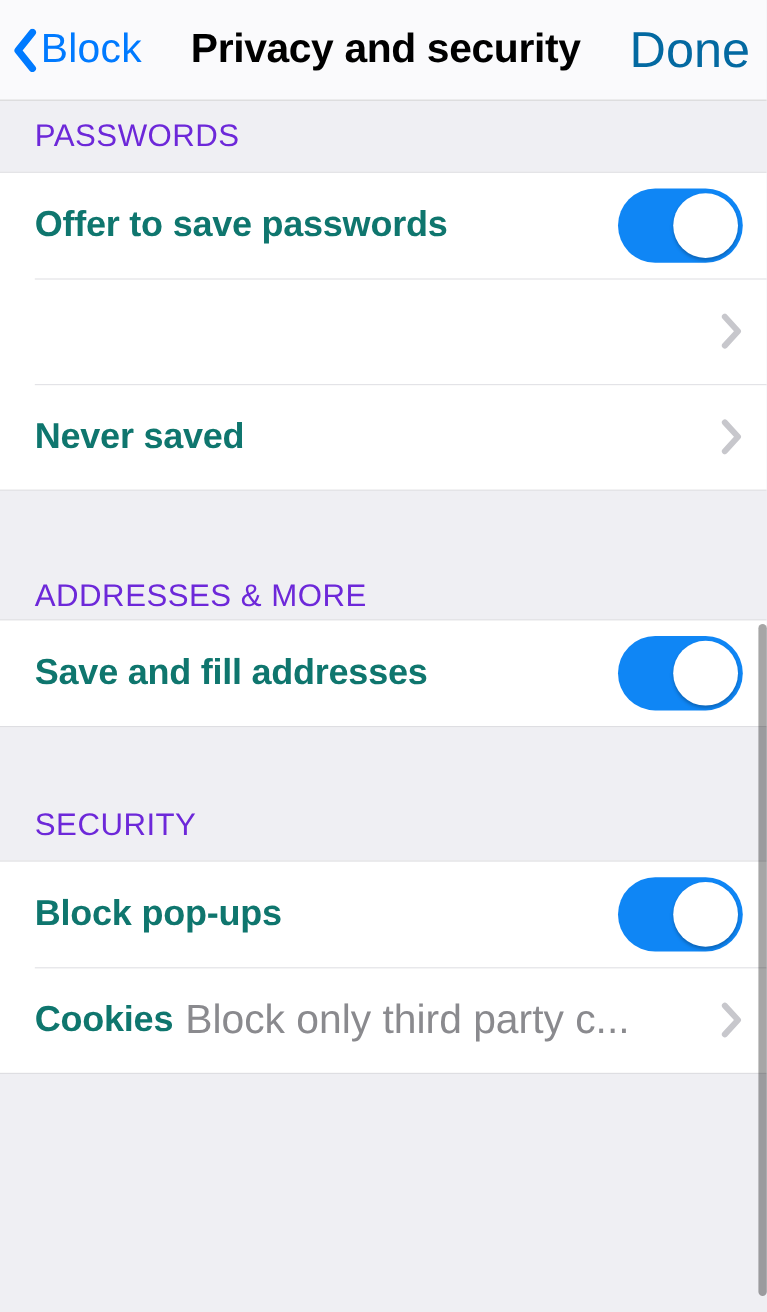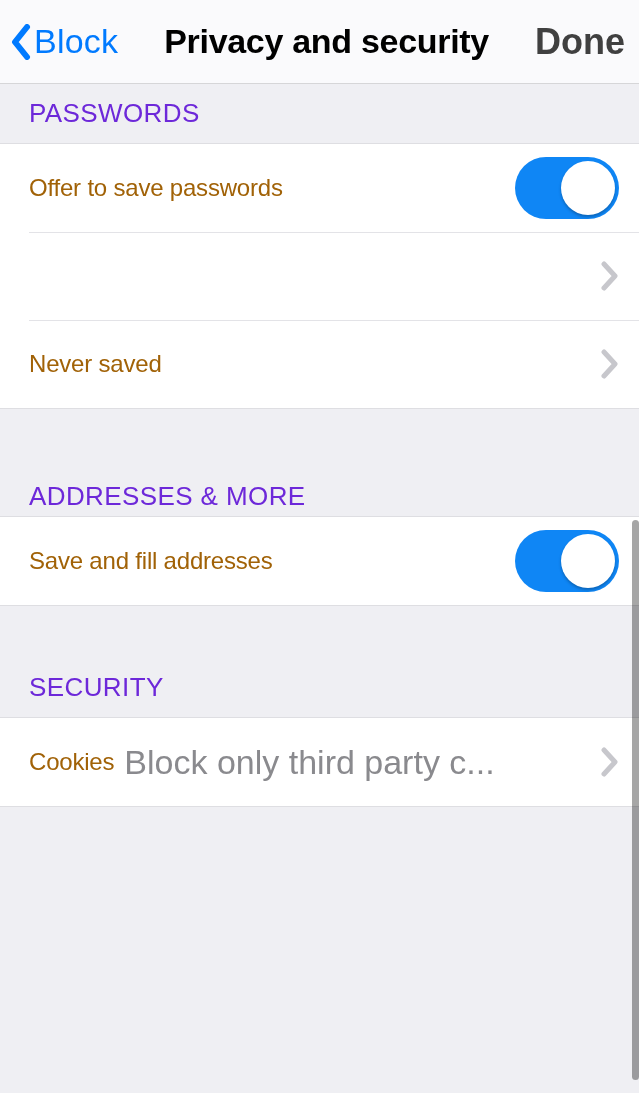--- a/index.html
+++ b/index.html
@@ -21,21 +21,21 @@
     }
     .nav-left { display: flex; align-items: center; cursor: pointer; }
     .chevron-back {
       width: 22px;
       height: 36px;
       margin-right: 2px;
     }
     .chevron-back svg { display: block; }
     .back-text { font-size: 34px; font-weight: 400; color: #007aff; letter-spacing: 0.2px; }
     .nav-title { font-size: 34px; font-weight: 800; letter-spacing: -0.3px; color: #000; }
-    .done-text { font-size: 36px; font-weight: 700; color: #404040; }
+    .done-text { font-size: 42px; font-weight: 400; color: #0369a1; }
     .section-header {
       font-size: 26px;
       font-weight: 500;
       color: #6d28d9;
       letter-spacing: 0.4px;
       padding: 0 29px;
     }
     .sh-passwords { margin-top: 14px; margin-bottom: 14px; }
     .sh-addresses { margin-top: 72px; margin-bottom: 4px; }
     .sh-security  { margin-top: 66px; margin-bottom: 14px; }
@@ -50,23 +50,23 @@
     .row + .row::before {
       content: "";
       position: absolute;
       top: 0;
       left: 29px;
       right: 0;
       height: 1px;
       background: #e3e3e7;
     }
     .row-label {
-      font-size: 24px;
-      font-weight: 400;
-      color: #a16207;
+      font-size: 30px;
+      font-weight: 700;
+      color: #0f766e;
       letter-spacing: -0.2px;
       white-space: nowrap;
     }
     .row-value {
       font-size: 34px;
       font-weight: 500;
       color: #8a8a8e;
       margin-left: 10px;
       white-space: nowrap;
       overflow: hidden;
@@ -164,20 +164,27 @@
     <span class="spacer"></span>
     <div class="toggle">
         <div class="knob"></div>
       </div>
   </div>
 </div>
 
 <div class="section-header sh-security">SECURITY</div>
 <div class="group">
   <div class="row">
+    <span class="row-label">Block pop-ups</span>
+    <span class="spacer"></span>
+    <div class="toggle">
+        <div class="knob"></div>
+      </div>
+  </div>
+  <div class="row">
     <span class="row-label">Cookies</span>
     <span class="row-value left-align">Block only third party c...</span>
     <span class="disclosure">
       <svg viewBox="0 0 18 30" width="18" height="30">
           <polyline points="3,3 14,15 3,27" fill="none" stroke="#c7c7cc" stroke-width="5" stroke-linecap="round" stroke-linejoin="round"></polyline>
         </svg>
     </span>
   </div>
 </div>
 

